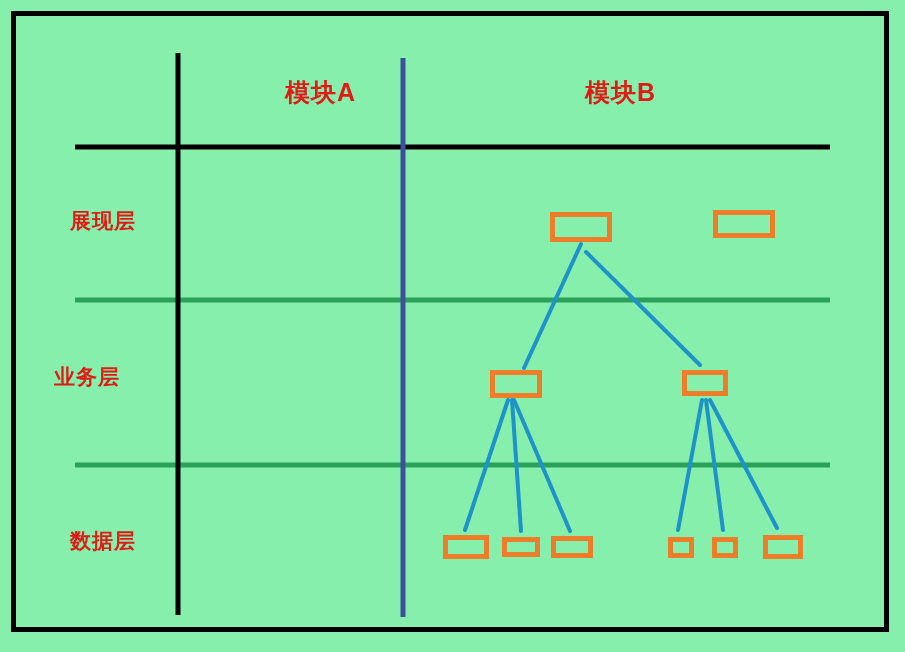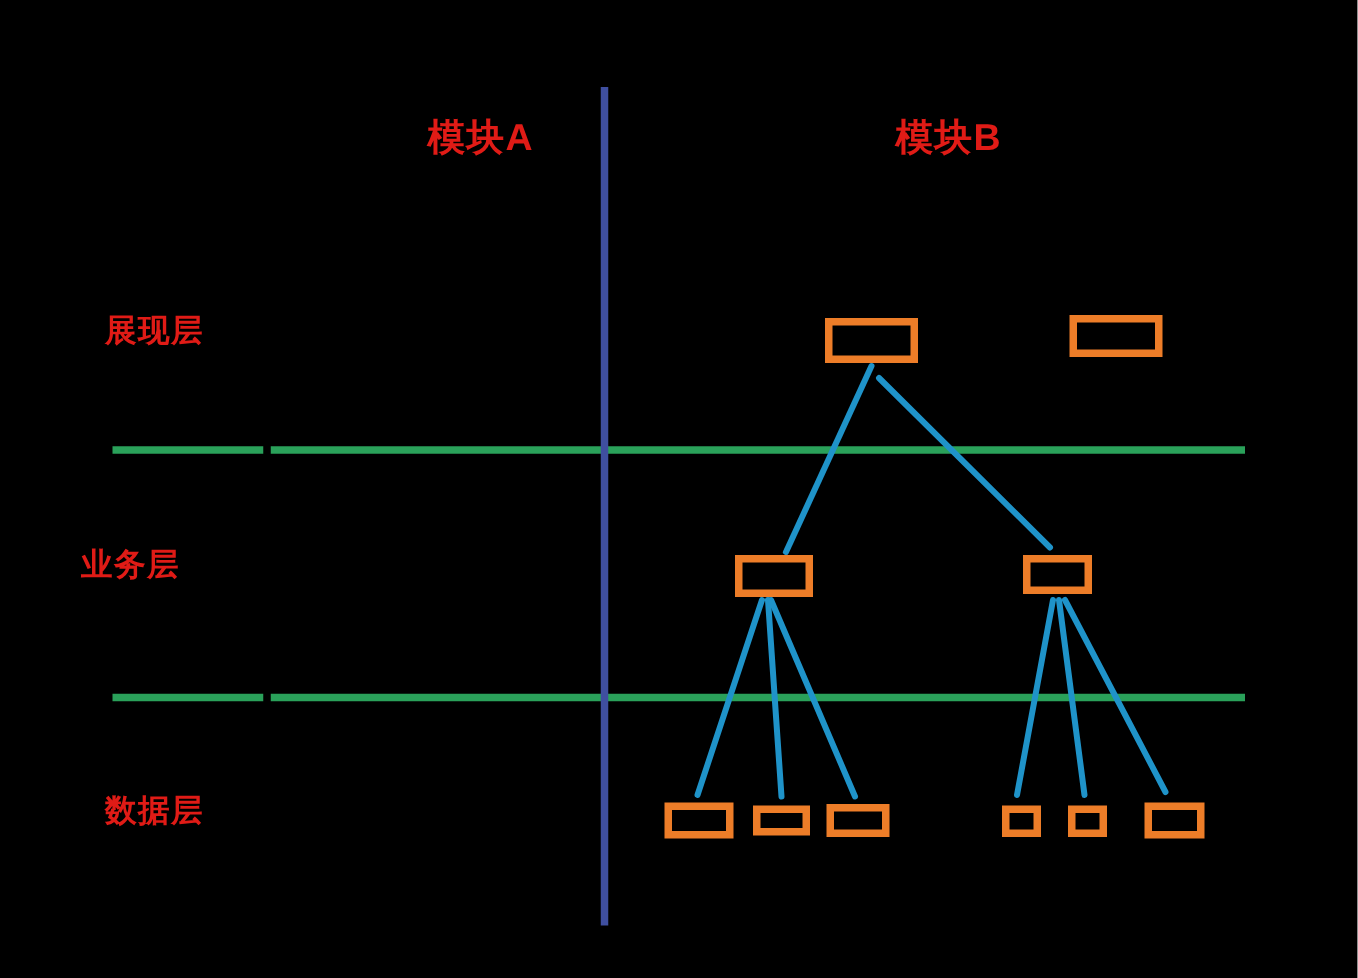--- a/index.html
+++ b/index.html
@@ -7,21 +7,21 @@
     padding: 0;
     background: #ffffff;
   }
   body {
     font-family: "Liberation Sans", "DejaVu Sans", sans-serif;
   }
   #canvas {
     position: relative;
     width: 905px;
     height: 652px;
-    background: #000000;
+    background: #86efac;
     overflow: hidden;
   }
   #frame {
     position: absolute;
     left: 11px;
     top: 11px;
     width: 878px;
     height: 621px;
     border: 5px solid #000000;
     box-sizing: border-box;
@@ -86,19 +86,19 @@
       <div class="node-box" style="left: 443px; top: 535px; width: 46px; height: 24px; border-color: rgb(237, 125, 40);"></div>
       <div class="node-box" style="left: 502px; top: 537px; width: 38px; height: 20px; border-color: rgb(237, 125, 40);"></div>
       <div class="node-box" style="left: 551px; top: 536px; width: 42px; height: 22px; border-color: rgb(237, 125, 40);"></div>
       <div class="node-box" style="left: 668px; top: 537px; width: 26px; height: 21px; border-color: rgb(237, 125, 40);"></div>
       <div class="node-box" style="left: 712px; top: 537px; width: 26px; height: 21px; border-color: rgb(237, 125, 40);"></div>
       <div class="node-box" style="left: 763px; top: 535px; width: 40px; height: 24px; border-color: rgb(237, 125, 40);"></div>
     </div>
 
   <div id="labels">
       <div class="label module-label" style="left: 285px; top: 80px; color: rgb(224, 27, 22);">模块A</div>
-      <div class="label module-label" style="left: 597px; top: 80px; color: rgb(224, 27, 22); text-align: right;">模块B</div>
+      <div class="label module-label" style="left: 585px; top: 80px; color: rgb(224, 27, 22); text-align: right;">模块B</div>
       <div class="label layer-label" style="left: 70px; top: 210px; color: rgb(224, 27, 22);">展现层</div>
       <div class="label layer-label" style="left: 54px; top: 366px; color: rgb(224, 27, 22);">业务层</div>
       <div class="label layer-label" style="left: 70px; top: 530px; color: rgb(224, 27, 22); text-align: right;">数据层</div>
     </div>
 
 </div>
 
 </body></html>

